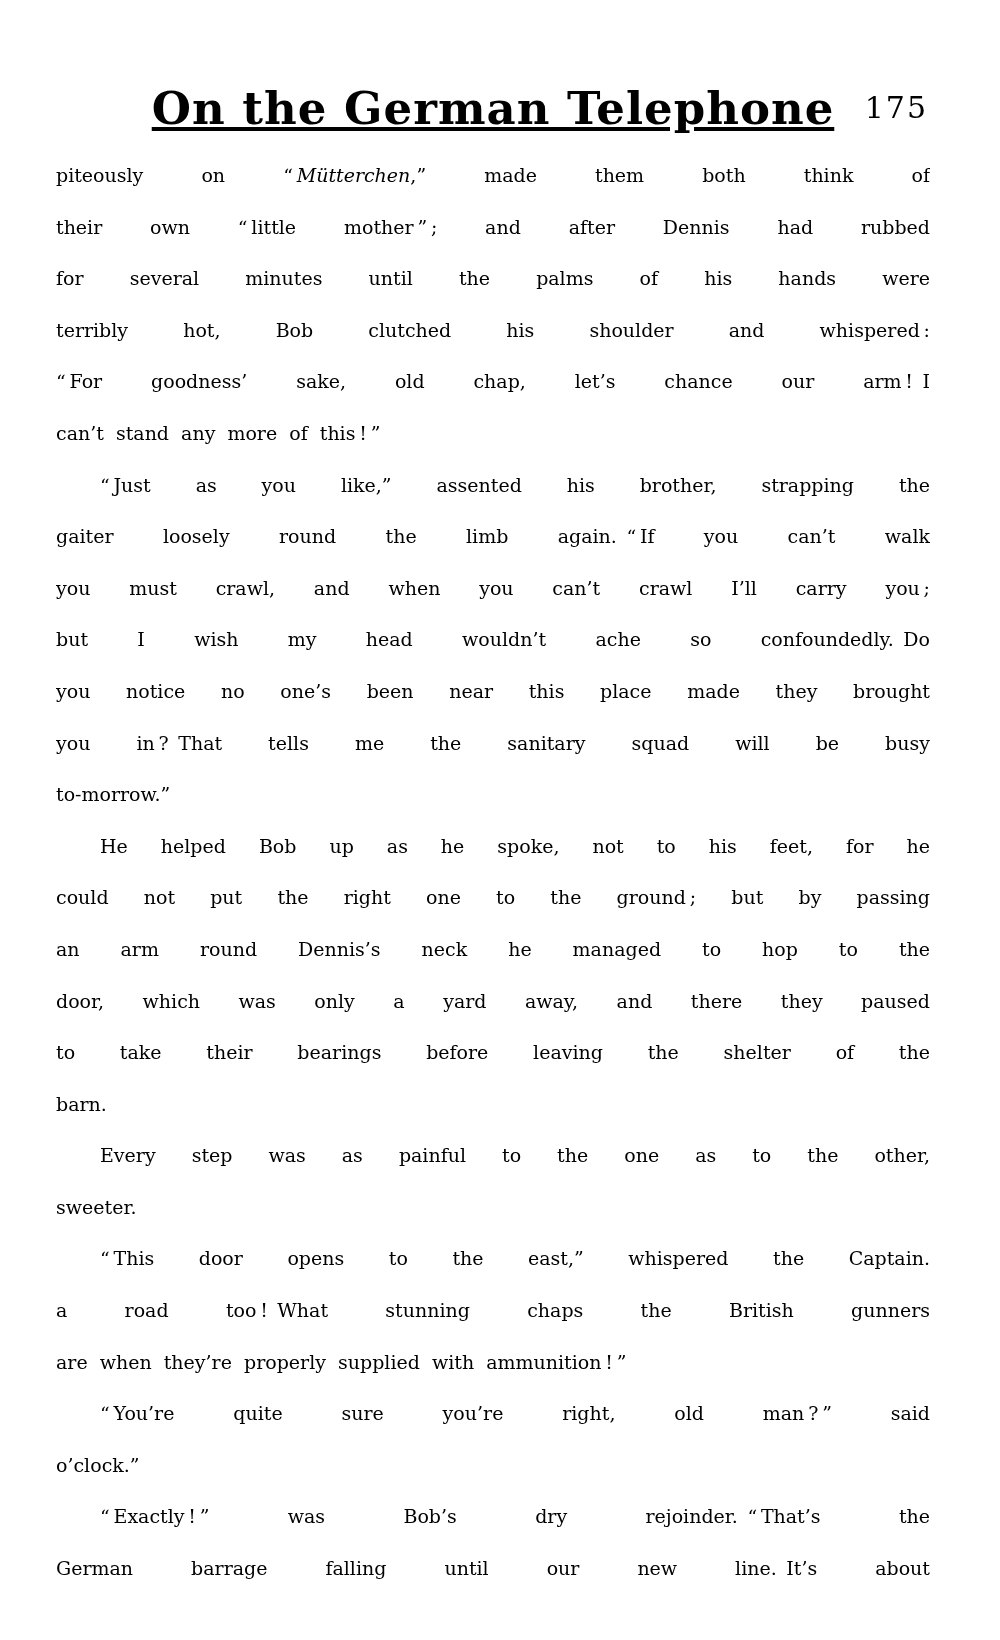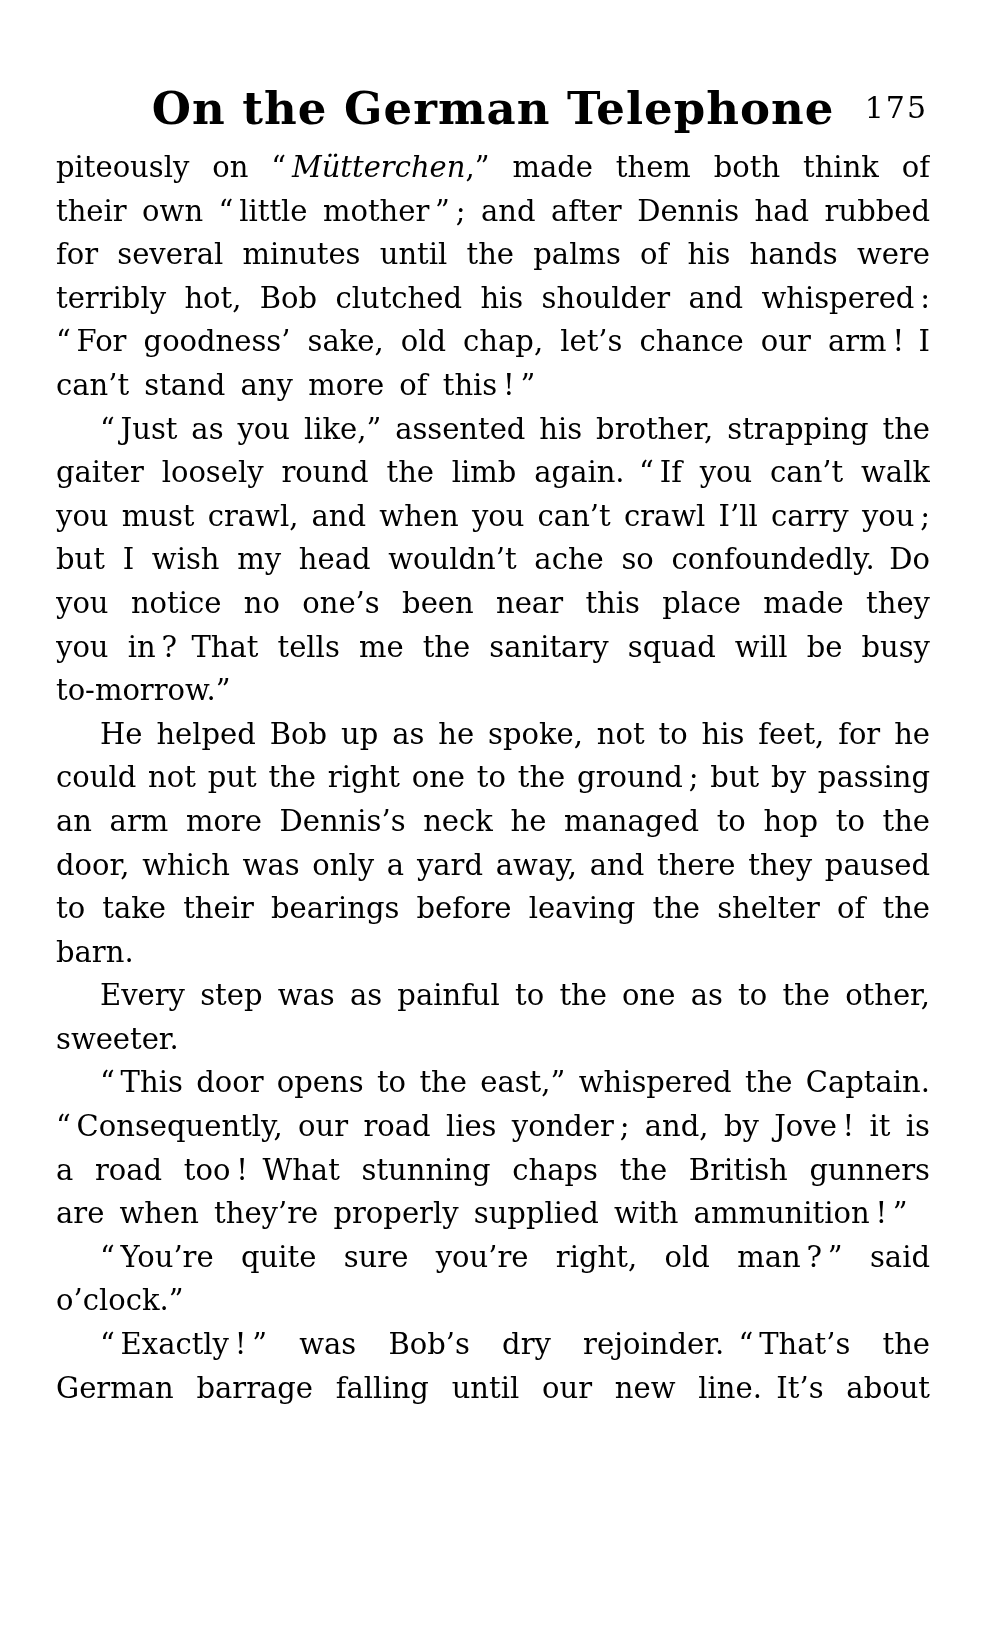--- a/index.html
+++ b/index.html
@@ -15,20 +15,21 @@
     color: #000000;
     font-family: "DejaVu Serif", serif;
     overflow: hidden;
   }
   .running-header {
     position: absolute;
     left: 56px;
     top: 78px;
     width: 874px;
     height: 62px;
+    text-decoration: underline;
   }
   .chapter-title {
     text-align: center;
     font-weight: bold;
     font-size: 45px;
     line-height: 62px;
     letter-spacing: 1px;
     white-space: nowrap;
   }
   .page-number {
@@ -43,27 +44,28 @@
     position: absolute;
     left: 56px;
     top: 146px;
     width: 874px;
   }
   .para {
     margin: 0;
     padding: 0;
   }
   .line {
-    font-size: 29px;
+    font-size: 19px;
     line-height: 43.6px;
     height: 43.6px;
     overflow: hidden;
     text-align: justify;
     text-align-last: justify;
     word-spacing: 1px;
+    margin-top: 8px;
   }
   .line.para-last {
     text-align-last: left;
     word-spacing: 6px;
   }
   .line.indent {
     padding-left: 44px;
   }
   .line i {
     font-style: italic;
@@ -91,32 +93,31 @@
         <div class="line">gaiter loosely round the limb again. “ If you can’t walk</div>
         <div class="line">you must crawl, and when you can’t crawl I’ll carry you ;</div>
         <div class="line">but I wish my head wouldn’t ache so confoundedly. Do</div>
         <div class="line">you notice no one’s been near this place made they brought</div>
         <div class="line">you in ? That tells me the sanitary squad will be busy</div>
         <div class="line para-last">to-morrow.”</div>
       </div>
       <div class="para">
         <div class="line indent">He helped Bob up as he spoke, not to his feet, for he</div>
         <div class="line">could not put the right one to the ground ; but by passing</div>
-        <div class="line">an arm more Dennis’s neck he managed to hop to the</div>
+        <div class="line">an arm round Dennis’s neck he managed to hop to the</div>
         <div class="line">door, which was only a yard away, and there they paused</div>
         <div class="line">to take their bearings before leaving the shelter of the</div>
         <div class="line para-last">barn.</div>
       </div>
       <div class="para">
         <div class="line indent">Every step was as painful to the one as to the other,</div>
         <div class="line para-last">sweeter.</div>
       </div>
       <div class="para">
         <div class="line indent">“ This door opens to the east,” whispered the Captain.</div>
-        <div class="line">“ Consequently, our road lies yonder ; and, by Jove ! it is</div>
         <div class="line">a road too ! What stunning chaps the British gunners</div>
         <div class="line para-last">are when they’re properly supplied with ammunition ! ”</div>
       </div>
       <div class="para">
         <div class="line indent">“ You’re quite sure you’re right, old man ? ” said</div>
         <div class="line para-last">o’clock.”</div>
       </div>
       <div class="para">
         <div class="line indent">“ Exactly ! ” was Bob’s dry rejoinder. “ That’s the</div>
         <div class="line">German barrage falling until our new line. It’s about</div>

